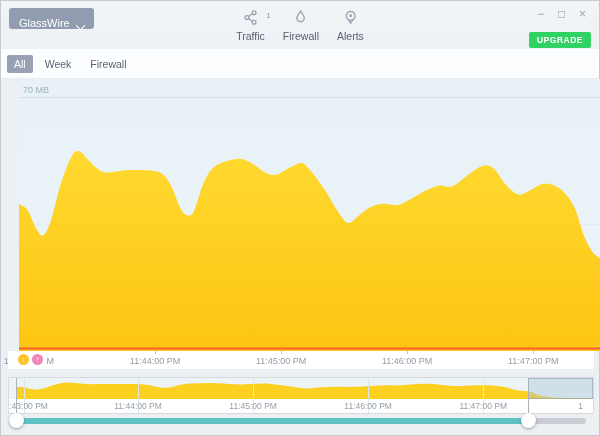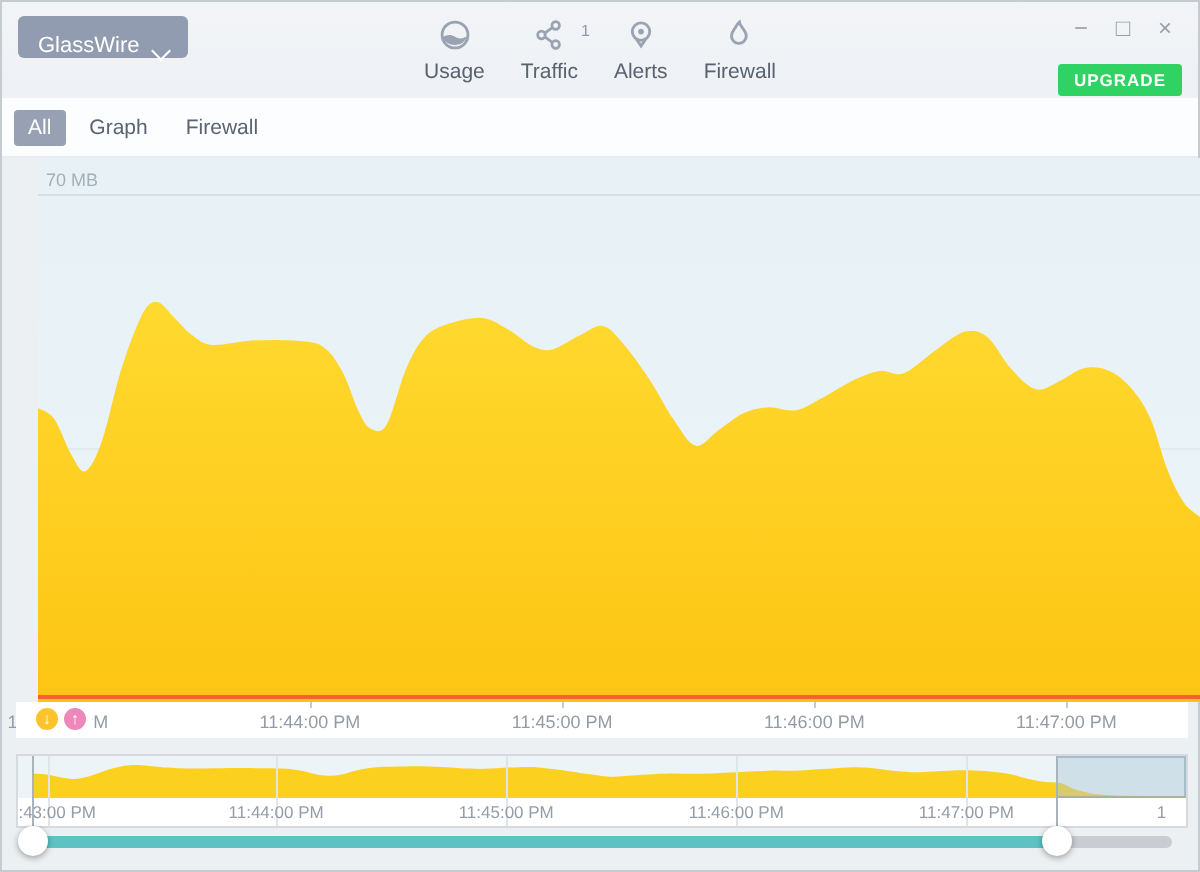--- a/index.html
+++ b/index.html
@@ -79,73 +79,64 @@
 
   <div class="header">
     <button class="gw-btn">
       <span>GlassWire</span>
       <span class="gw-chev"></span>
     </button>
     <div class="tabs">
         <div class="tab">
           <div class="ticon">
             <svg viewBox="0 0 20 20">
-              <circle cx="10" cy="10" r="6.8" stroke="#9aa3b2" stroke-width="1.5" fill="none"></circle>
-              <path d="M3.6 11.2c2-1.6 4.3-1.6 6.4-.3 2.1 1.3 4.4 1.2 6.3-.4a6.8 6.8 0 0 1-12.7.7z" fill="#9aa3b2"></path>
-            </svg>
-          </div>
-          <div class="tlabel">Usage</div>
-        </div>
-        <div class="tab">
-          <div class="ticon">
-            <svg viewBox="0 0 20 20">
               <g stroke="#9aa3b2" stroke-width="1.4" fill="none">
                 <circle cx="13.5" cy="5" r="2"></circle>
                 <circle cx="6" cy="10" r="2"></circle>
                 <circle cx="13.5" cy="15" r="2"></circle>
                 <path d="M7.8 9l3.9-2.9M7.8 11l3.9 2.9"></path>
               </g>
             </svg>
           </div>
           <div class="badge">1</div>
           <div class="tlabel">Traffic</div>
         </div>
         <div class="tab">
           <div class="ticon">
             <svg viewBox="0 0 20 20">
+              <path d="M10.2 3.2c.4 2.8 3.6 4.2 3.6 7.3a3.9 3.9 0 0 1-7.8 0c0-2 1.3-3.2 2.1-4.5.6-1 .9-1.8 2.1-2.8z" stroke="#9aa3b2" stroke-width="1.5" fill="none"></path>
+            </svg>
+          </div>
+          <div class="tlabel">Firewall</div>
+        </div>
+        <div class="tab">
+          <div class="ticon">
+            <svg viewBox="0 0 20 20">
               <g stroke="#9aa3b2" stroke-width="1.5" fill="none">
                 <circle cx="10" cy="8.2" r="4.6"></circle>
                 <path d="M7.4 11.9L10 15.8l2.6-3.9"></path>
               </g>
               <circle cx="10" cy="8.2" r="1.5" fill="#9aa3b2"></circle>
             </svg>
           </div>
           <div class="tlabel">Alerts</div>
-        </div>
-        <div class="tab">
-          <div class="ticon">
-            <svg viewBox="0 0 20 20">
-              <path d="M10.2 3.2c.4 2.8 3.6 4.2 3.6 7.3a3.9 3.9 0 0 1-7.8 0c0-2 1.3-3.2 2.1-4.5.6-1 .9-1.8 2.1-2.8z" stroke="#9aa3b2" stroke-width="1.5" fill="none"></path>
-            </svg>
-          </div>
-          <div class="tlabel">Firewall</div>
         </div>
       </div>
     <div class="win-controls">
         <span class="">−</span>
         <span class="">□</span>
         <span class="">×</span>
       </div>
     <button class="upgrade">UPGRADE</button>
   </div>
 
   <div class="filterbar">
     <div class="fgroup">
         <button class="fbtn active">All</button>
-        <button class="fbtn">Graph</button>
+        <button class="fbtn">Week</button>
         <button class="fbtn">Firewall</button>
       </div>
   </div>
 
   <div class="chart">
     <div class="grid70">
       <span>70 MB</span>
     </div>
     <div class="gridmid"></div>
     <svg width="586" height="272" viewBox="0 0 586 272">

